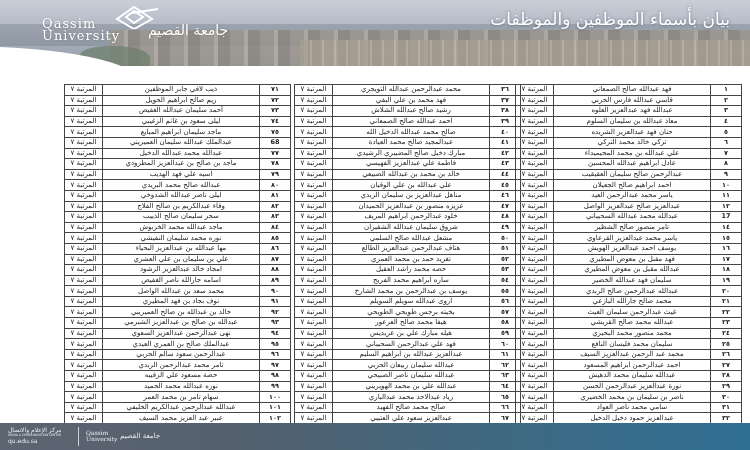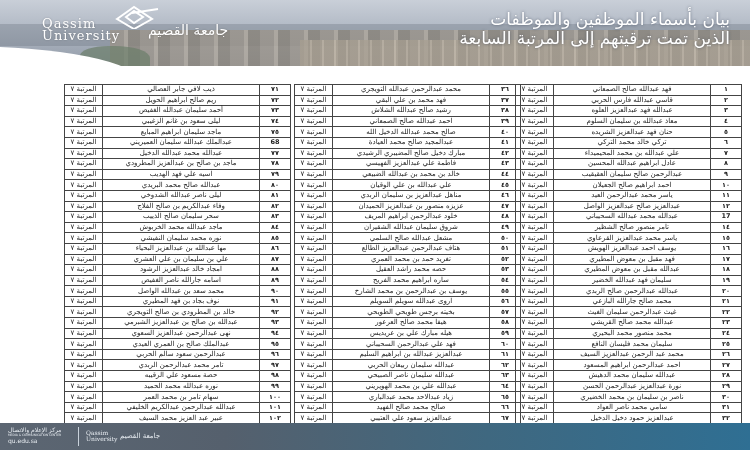--- a/index.html
+++ b/index.html
@@ -53,21 +53,20 @@
     <g stroke="#ffffff" stroke-width="2" fill="none">
       <path d="M5 14 L22 2 L40 14 L22 24 Z"></path>
       <path d="M14 12 L22 6 L31 12 L22 18 Z"></path>
       <path d="M20 8 L46 4"></path>
     </g>
   </svg>
   <div class="logo-ar">جامعة القصيم</div>
 
   <div class="title">
     <div>بيان بأسماء الموظفين والموظفات</div>
-    <div>الذين تمت ترقيتهم إلى المرتبة السابعة</div>
   </div>
 </div>
 
 <div class="tables">
   <table class="list" id="t1">
       <tbody>
         <tr>
           <td class="num">١</td>
           <td class="name">فهد عبدالله صالح الصمعاني</td>
           <td class="grade">المرتبة ٧</td>
@@ -420,21 +419,21 @@
           <td class="num">٧٠</td>
           <td class="name">جهاد صالح عبدالله العبيري</td>
           <td class="grade">المرتبة ٧</td>
         </tr>
       </tbody>
     </table>
   <table class="list" id="t3">
       <tbody>
         <tr>
           <td class="num">٧١</td>
-          <td class="name">ذيب لافي جابر العصالي</td>
+          <td class="name">ذيب لافي جابر الموظفين</td>
           <td class="grade">المرتبة ٧</td>
         </tr>
         <tr>
           <td class="num">٧٢</td>
           <td class="name">ريم صالح ابراهيم الحويل</td>
           <td class="grade">المرتبة ٧</td>
         </tr>
         <tr>
           <td class="num">٧٣</td>
           <td class="name">أحمد سليمان عبدالله الغفيص</td>
@@ -525,21 +524,21 @@
           <td class="name">محمد سعد بن عبدالله الواصل</td>
           <td class="grade">المرتبة ٧</td>
         </tr>
         <tr>
           <td class="num">٩١</td>
           <td class="name">نوف بجاد بن فهد المطيري</td>
           <td class="grade">المرتبة ٧</td>
         </tr>
         <tr>
           <td class="num">٩٢</td>
-          <td class="name">خالد بن المطرودي بن صالح التويجري</td>
+          <td class="name">خالد بن عبدالله بن صالح العميريني</td>
           <td class="grade">المرتبة ٧</td>
         </tr>
         <tr>
           <td class="num">٩٣</td>
           <td class="name">عبدالله بن صالح بن عبدالعزيز الشبرمي</td>
           <td class="grade">المرتبة ٧</td>
         </tr>
         <tr>
           <td class="num">٩٤</td>
           <td class="name">نهى عبدالرحمن عبدالعزيز السعوي</td>

